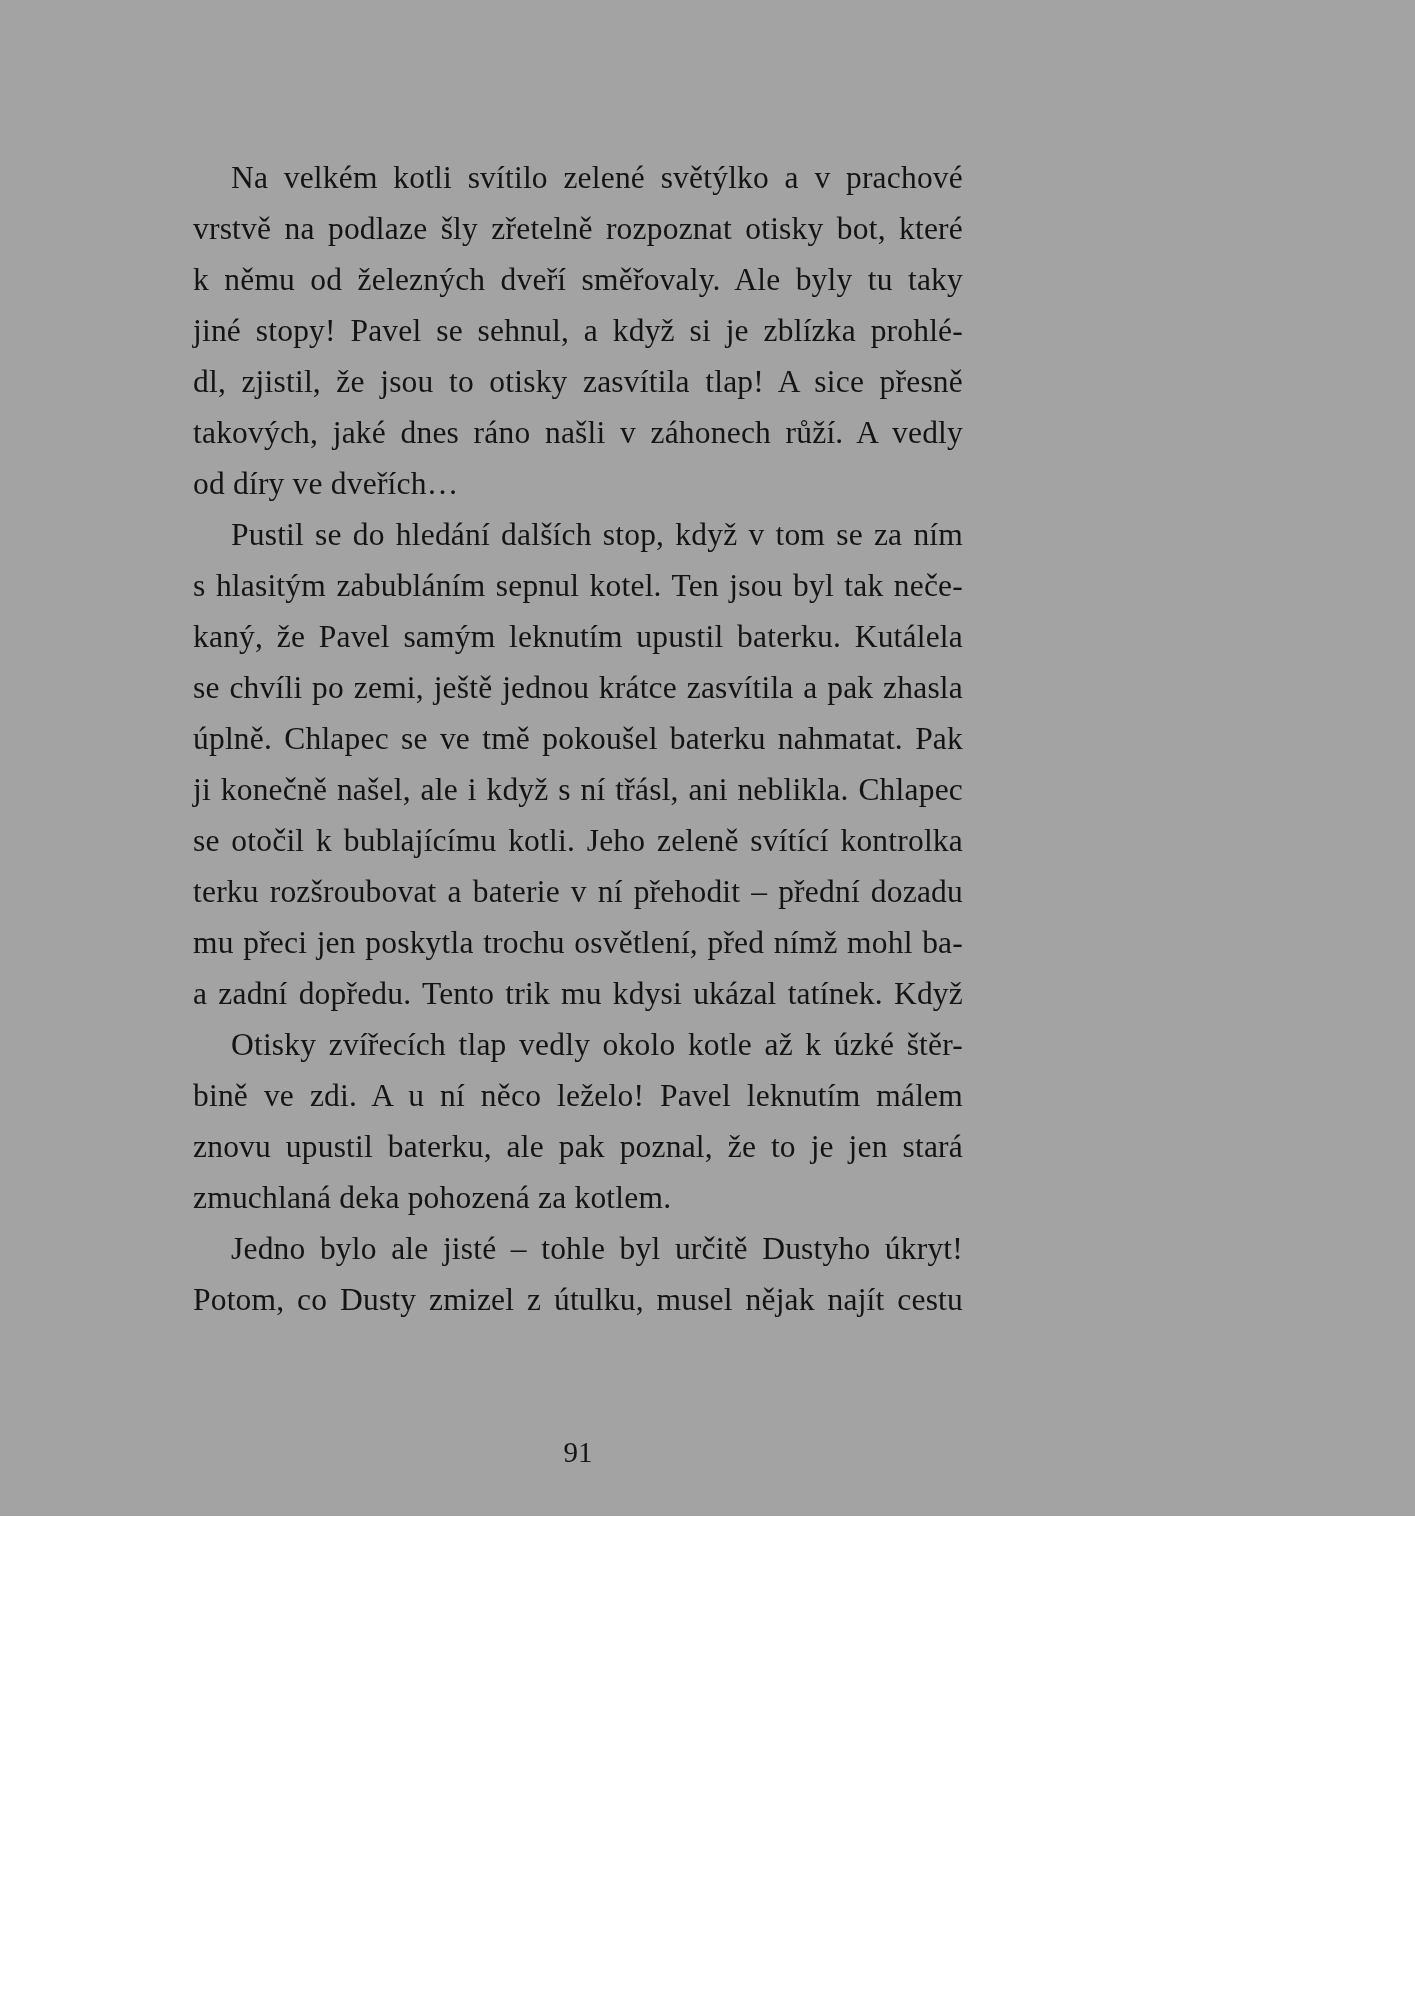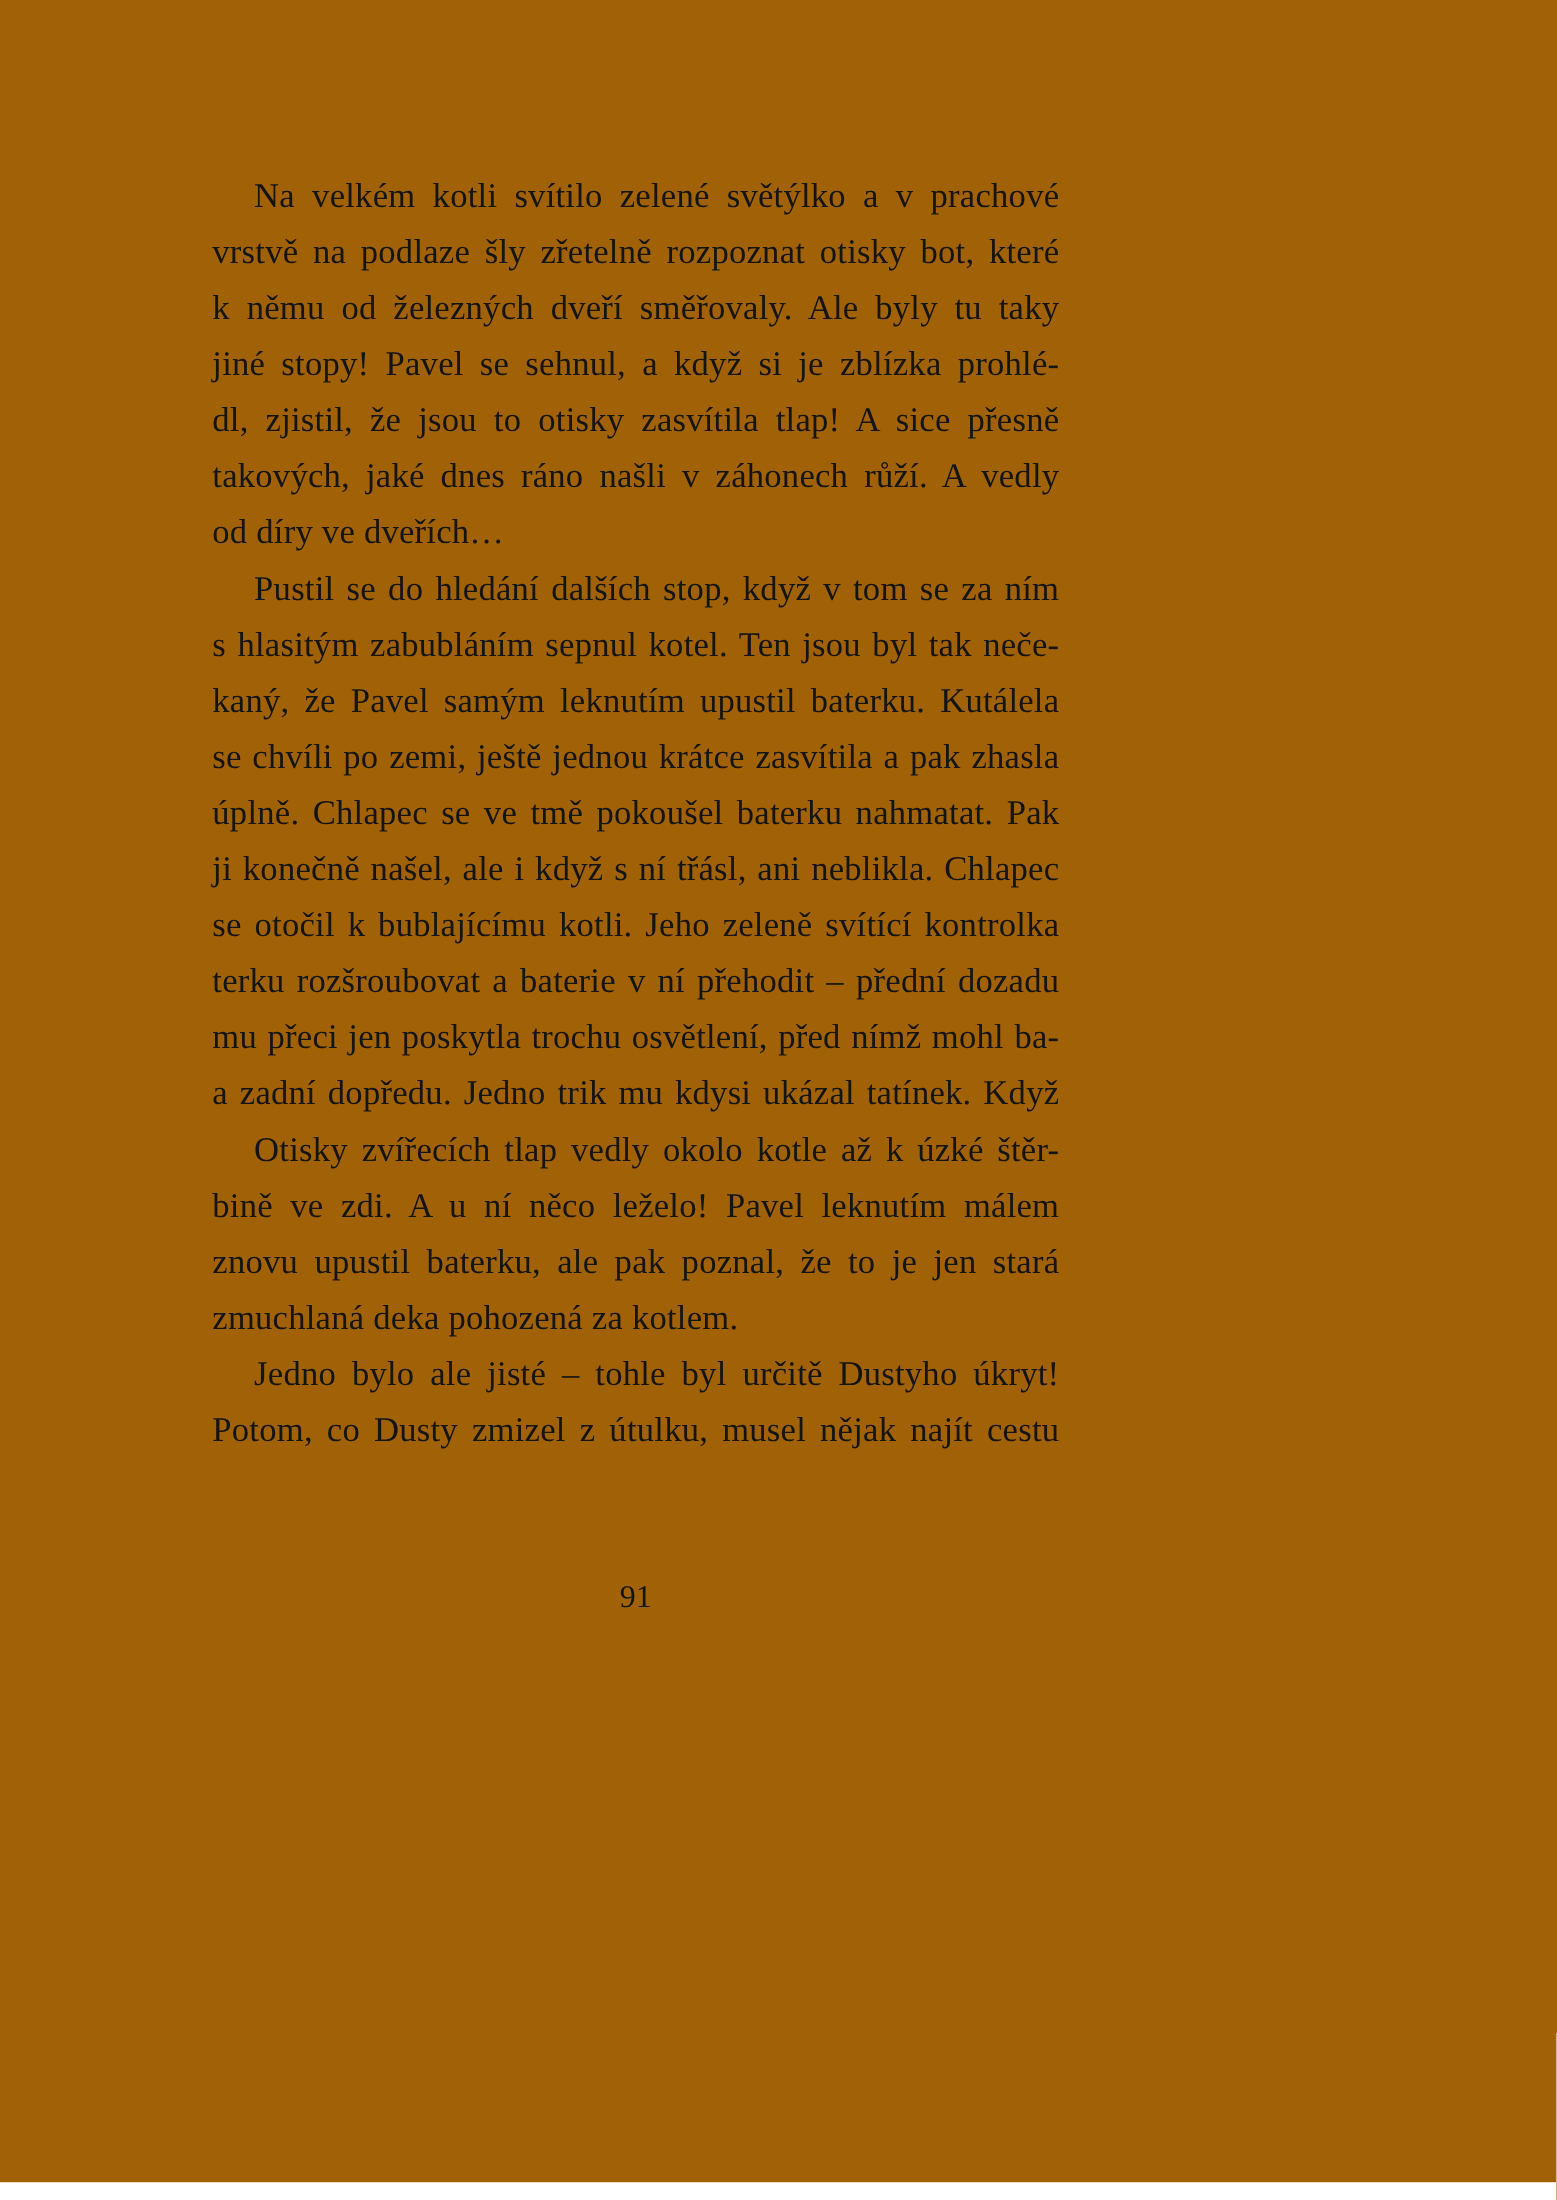--- a/index.html
+++ b/index.html
@@ -3,22 +3,22 @@
 <meta charset="utf-8">
 <style>
   html, body {
     margin: 0;
     padding: 0;
     background: #ffffff;
   }
   .page {
     position: relative;
     width: 1415px;
-    height: 1984px;
-    background: #a16207;
+    height: 1516px;
+    background: #a3a3a3;
     font-family: "Liberation Serif", "DejaVu Serif", serif;
     color: #141414;
     overflow: hidden;
   }
   .text-block {
     position: absolute;
     left: 193px;
     top: 152px;
     width: 770px;
     font-size: 31.5px;
@@ -66,21 +66,21 @@
       <div class="paragraph">
         <div class="line indent justify">Pustil se do hledání dalších stop, když v tom se za ním</div>
         <div class="line justify">s hlasitým zabubláním sepnul kotel. Ten jsou byl tak neče-</div>
         <div class="line justify">kaný, že Pavel samým leknutím upustil baterku. Kutálela</div>
         <div class="line justify">se chvíli po zemi, ještě jednou krátce zasvítila a pak zhasla</div>
         <div class="line justify">úplně. Chlapec se ve tmě pokoušel baterku nahmatat. Pak</div>
         <div class="line justify">ji konečně našel, ale i když s ní třásl, ani neblikla. Chlapec</div>
         <div class="line justify">se otočil k bublajícímu kotli. Jeho zeleně svítící kontrolka</div>
         <div class="line justify">terku rozšroubovat a baterie v ní přehodit – přední dozadu</div>
         <div class="line justify">mu přeci jen poskytla trochu osvětlení, před nímž mohl ba-</div>
-        <div class="line justify">a zadní dopředu. Jedno trik mu kdysi ukázal tatínek. Když</div>
+        <div class="line justify">a zadní dopředu. Tento trik mu kdysi ukázal tatínek. Když</div>
       </div>
       <div class="paragraph">
         <div class="line indent justify">Otisky zvířecích tlap vedly okolo kotle až k úzké štěr-</div>
         <div class="line justify">bině ve zdi. A u ní něco leželo! Pavel leknutím málem</div>
         <div class="line justify">znovu upustil baterku, ale pak poznal, že to je jen stará</div>
         <div class="line">zmuchlaná deka pohozená za kotlem.</div>
       </div>
       <div class="paragraph">
         <div class="line indent justify">Jedno bylo ale jisté – tohle byl určitě Dustyho úkryt!</div>
         <div class="line justify">Potom, co Dusty zmizel z útulku, musel nějak najít cestu</div>

